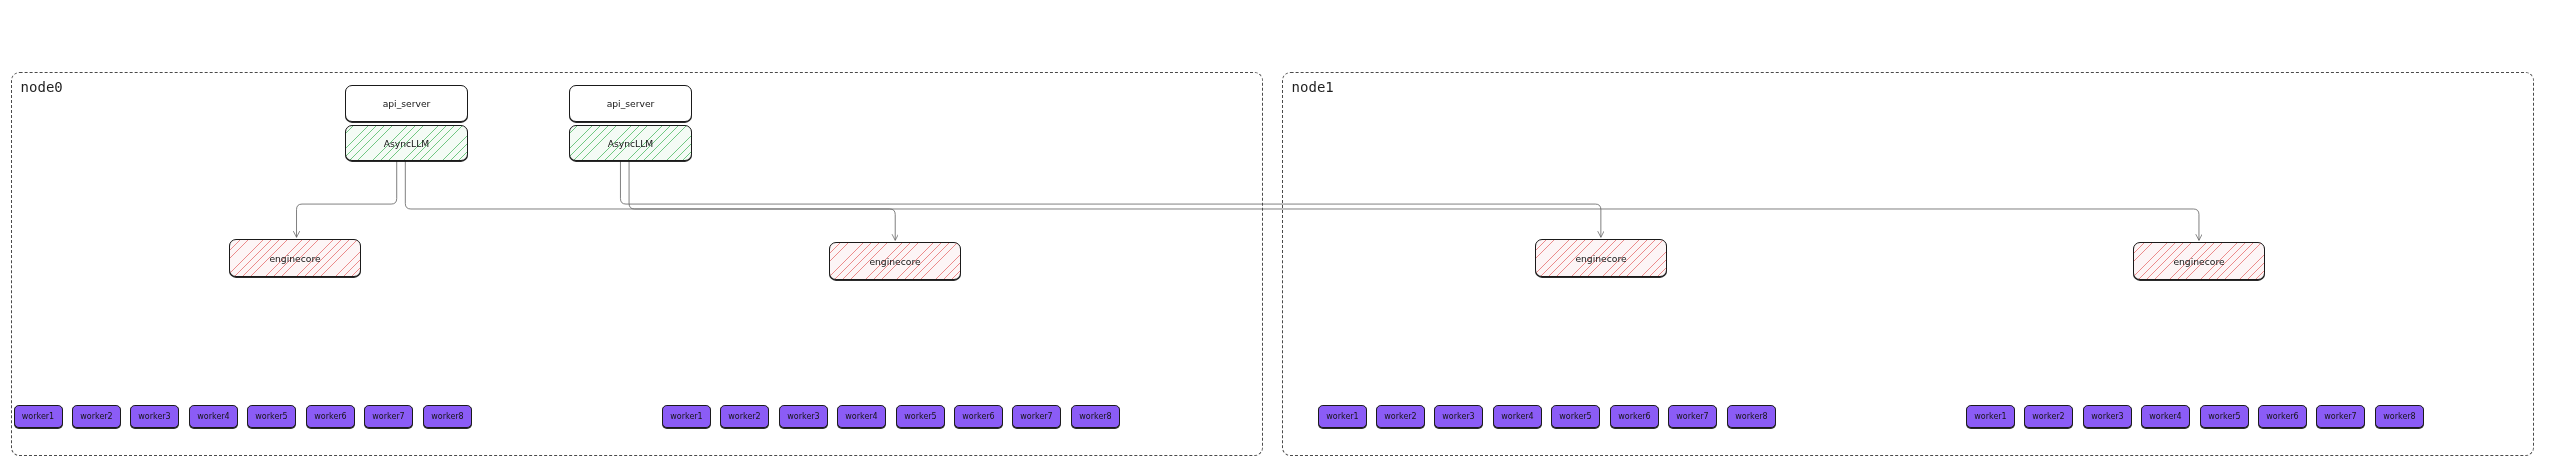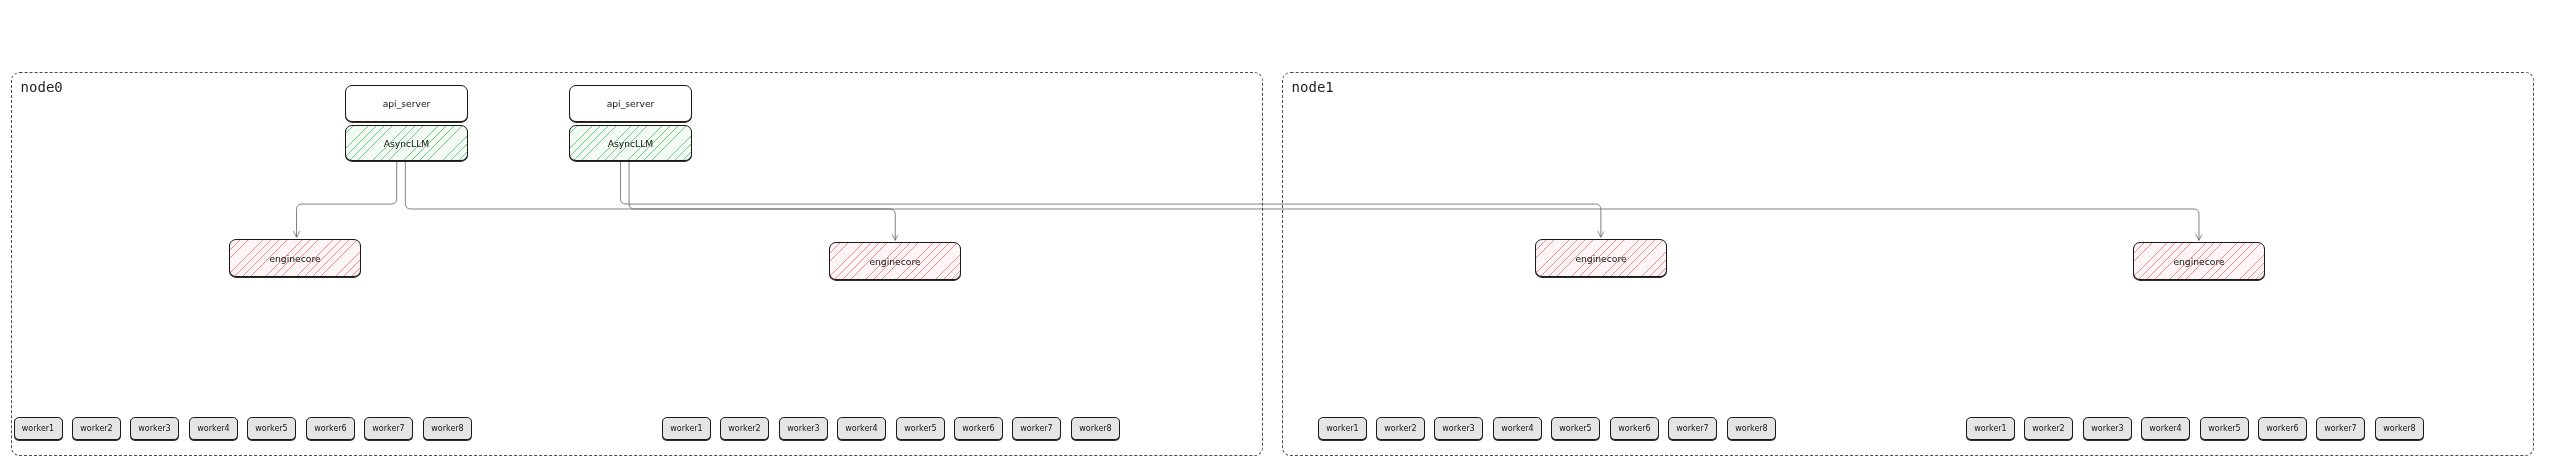--- a/index.html
+++ b/index.html
@@ -80,25 +80,24 @@
     background-color: #fdf5f6;
     background-image: repeating-linear-gradient(
       -45deg,
       rgba(232,120,120,.85) 0px,
       rgba(232,120,120,.85) 0.6px,
       rgba(0,0,0,0) 0.6px,
       rgba(0,0,0,0) 5.5px);
   }
 
   .nbox.worker {
-    background: #e5e5e5;
+    background: #8b5cf6;
     font-size: 8px;
     border-radius: 4.9px;
     border-width: 0.9px;
-    margin-top: 12px;
   }
 
   .nbox > span { position: relative; z-index: 2; }
 
   
   #edge-layer {
     position: absolute;
     left: 0; top: 0;
     width: 2576px; height: 469px;
     pointer-events: none;

